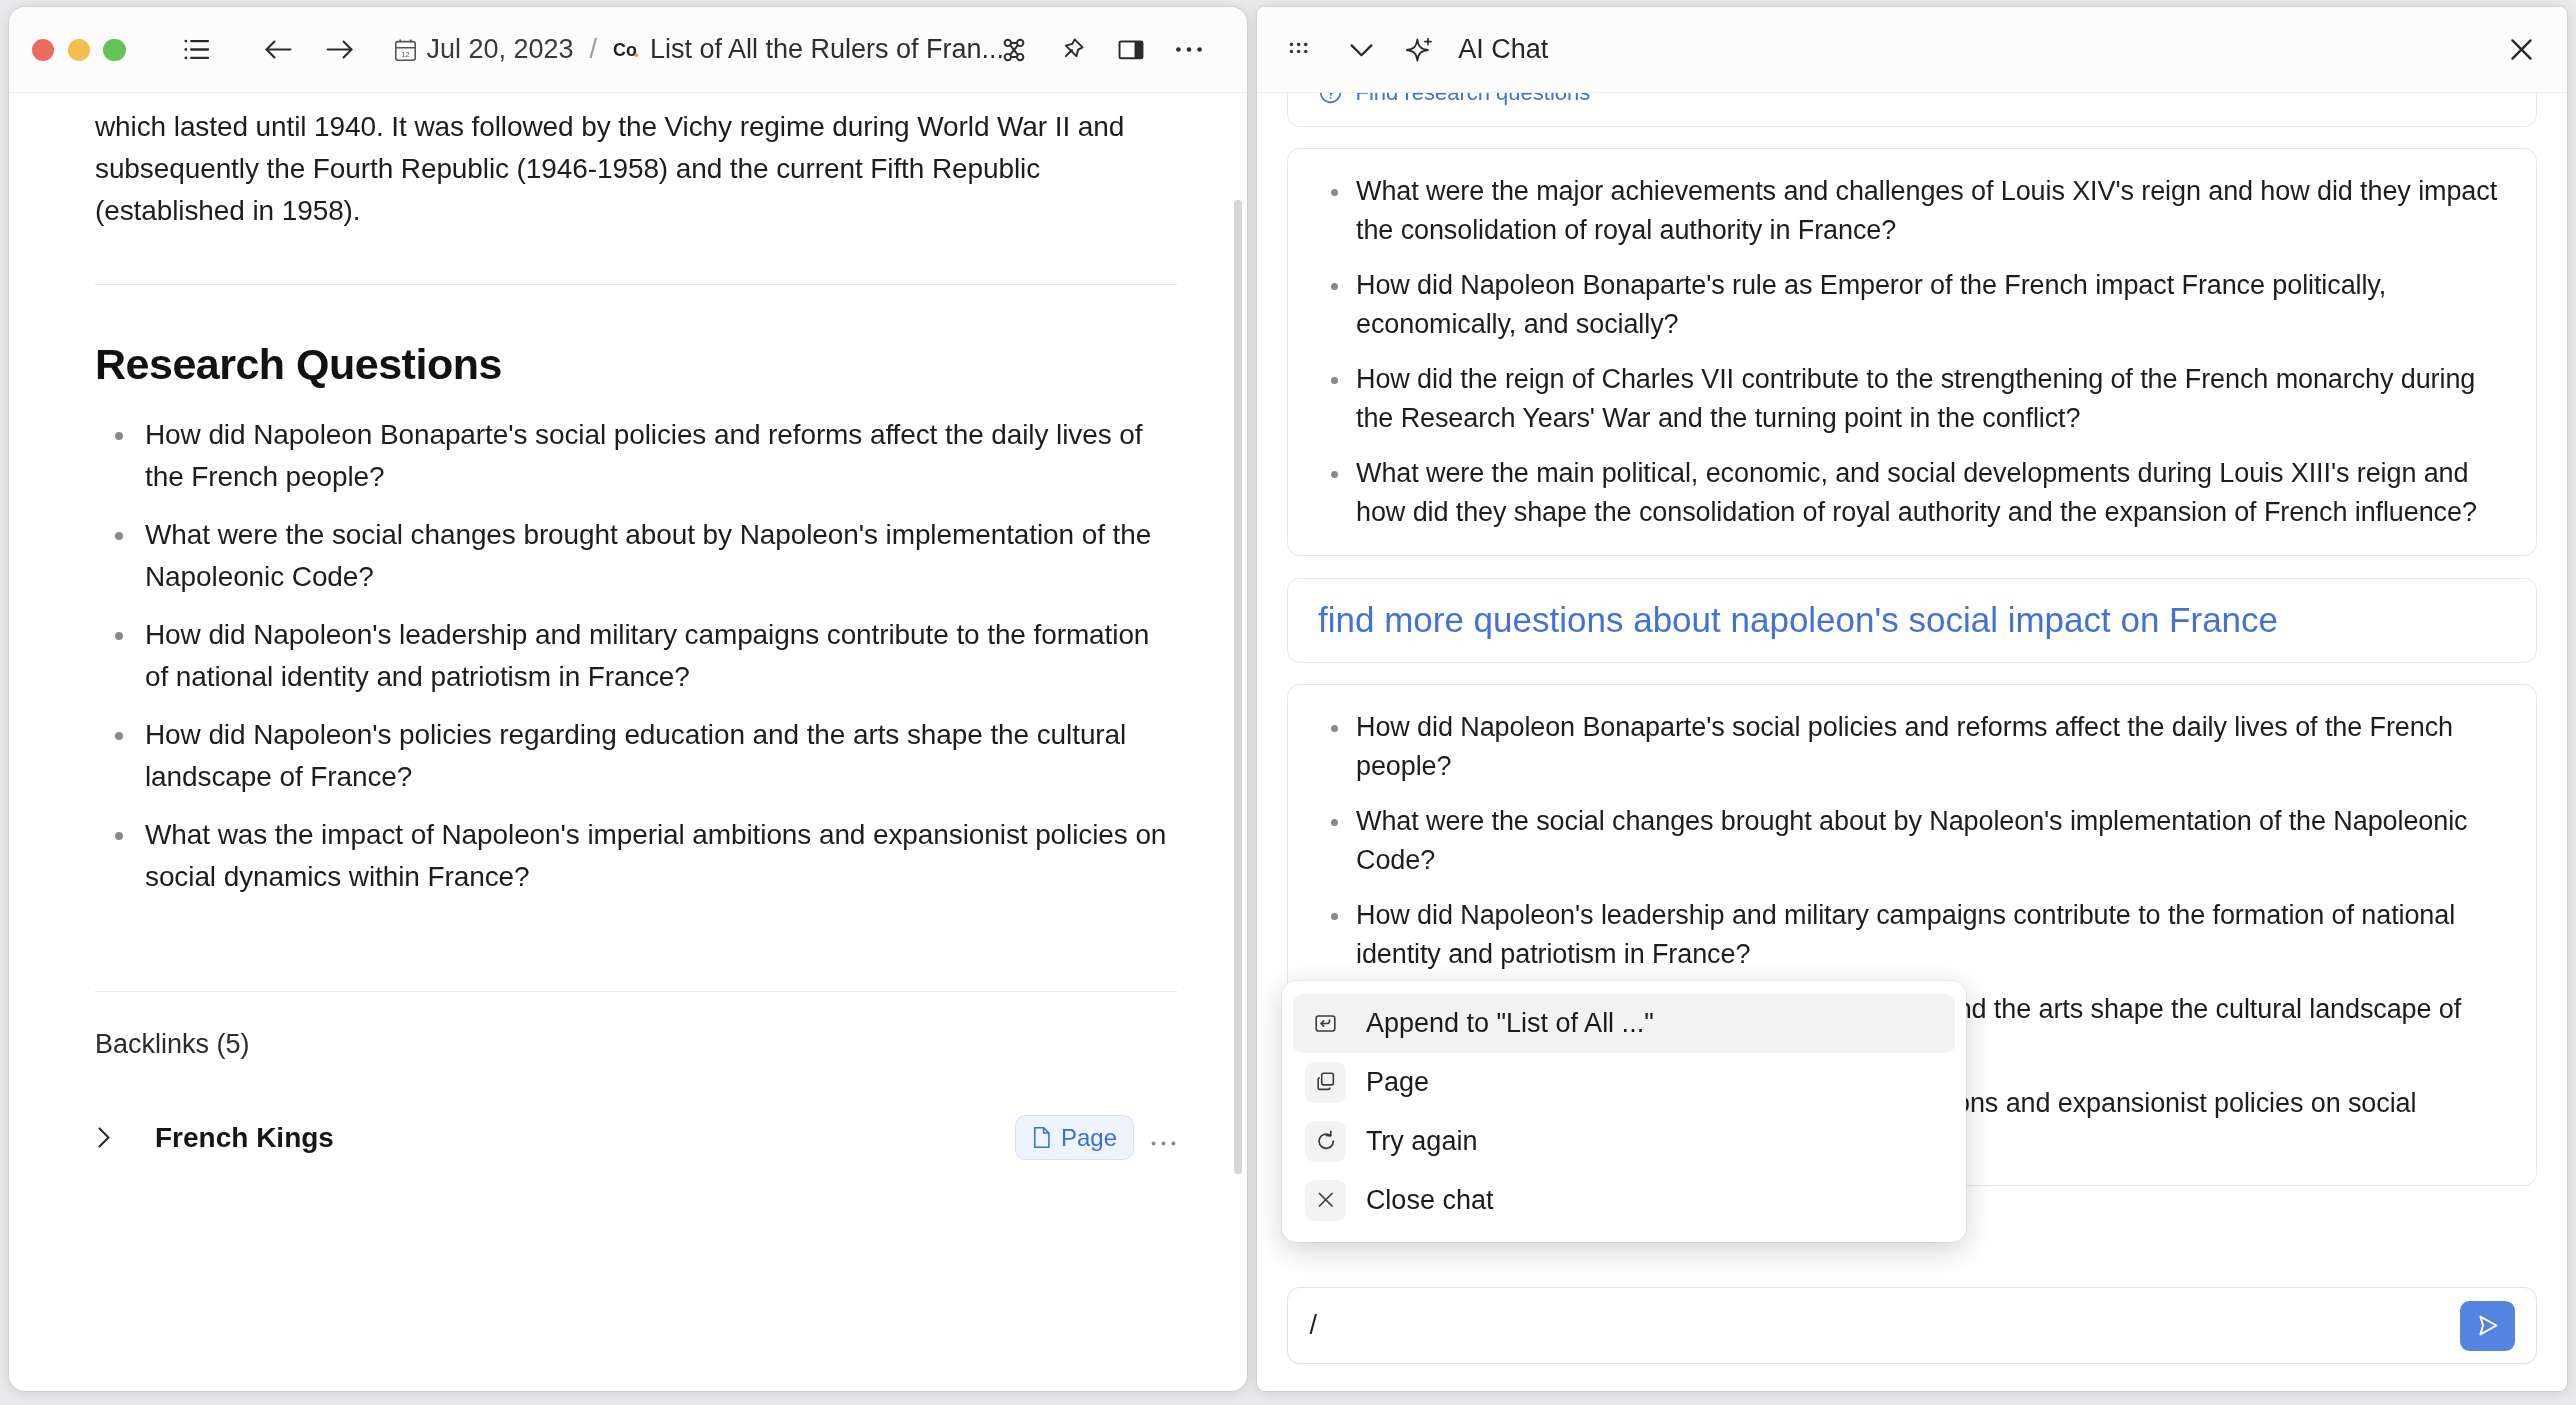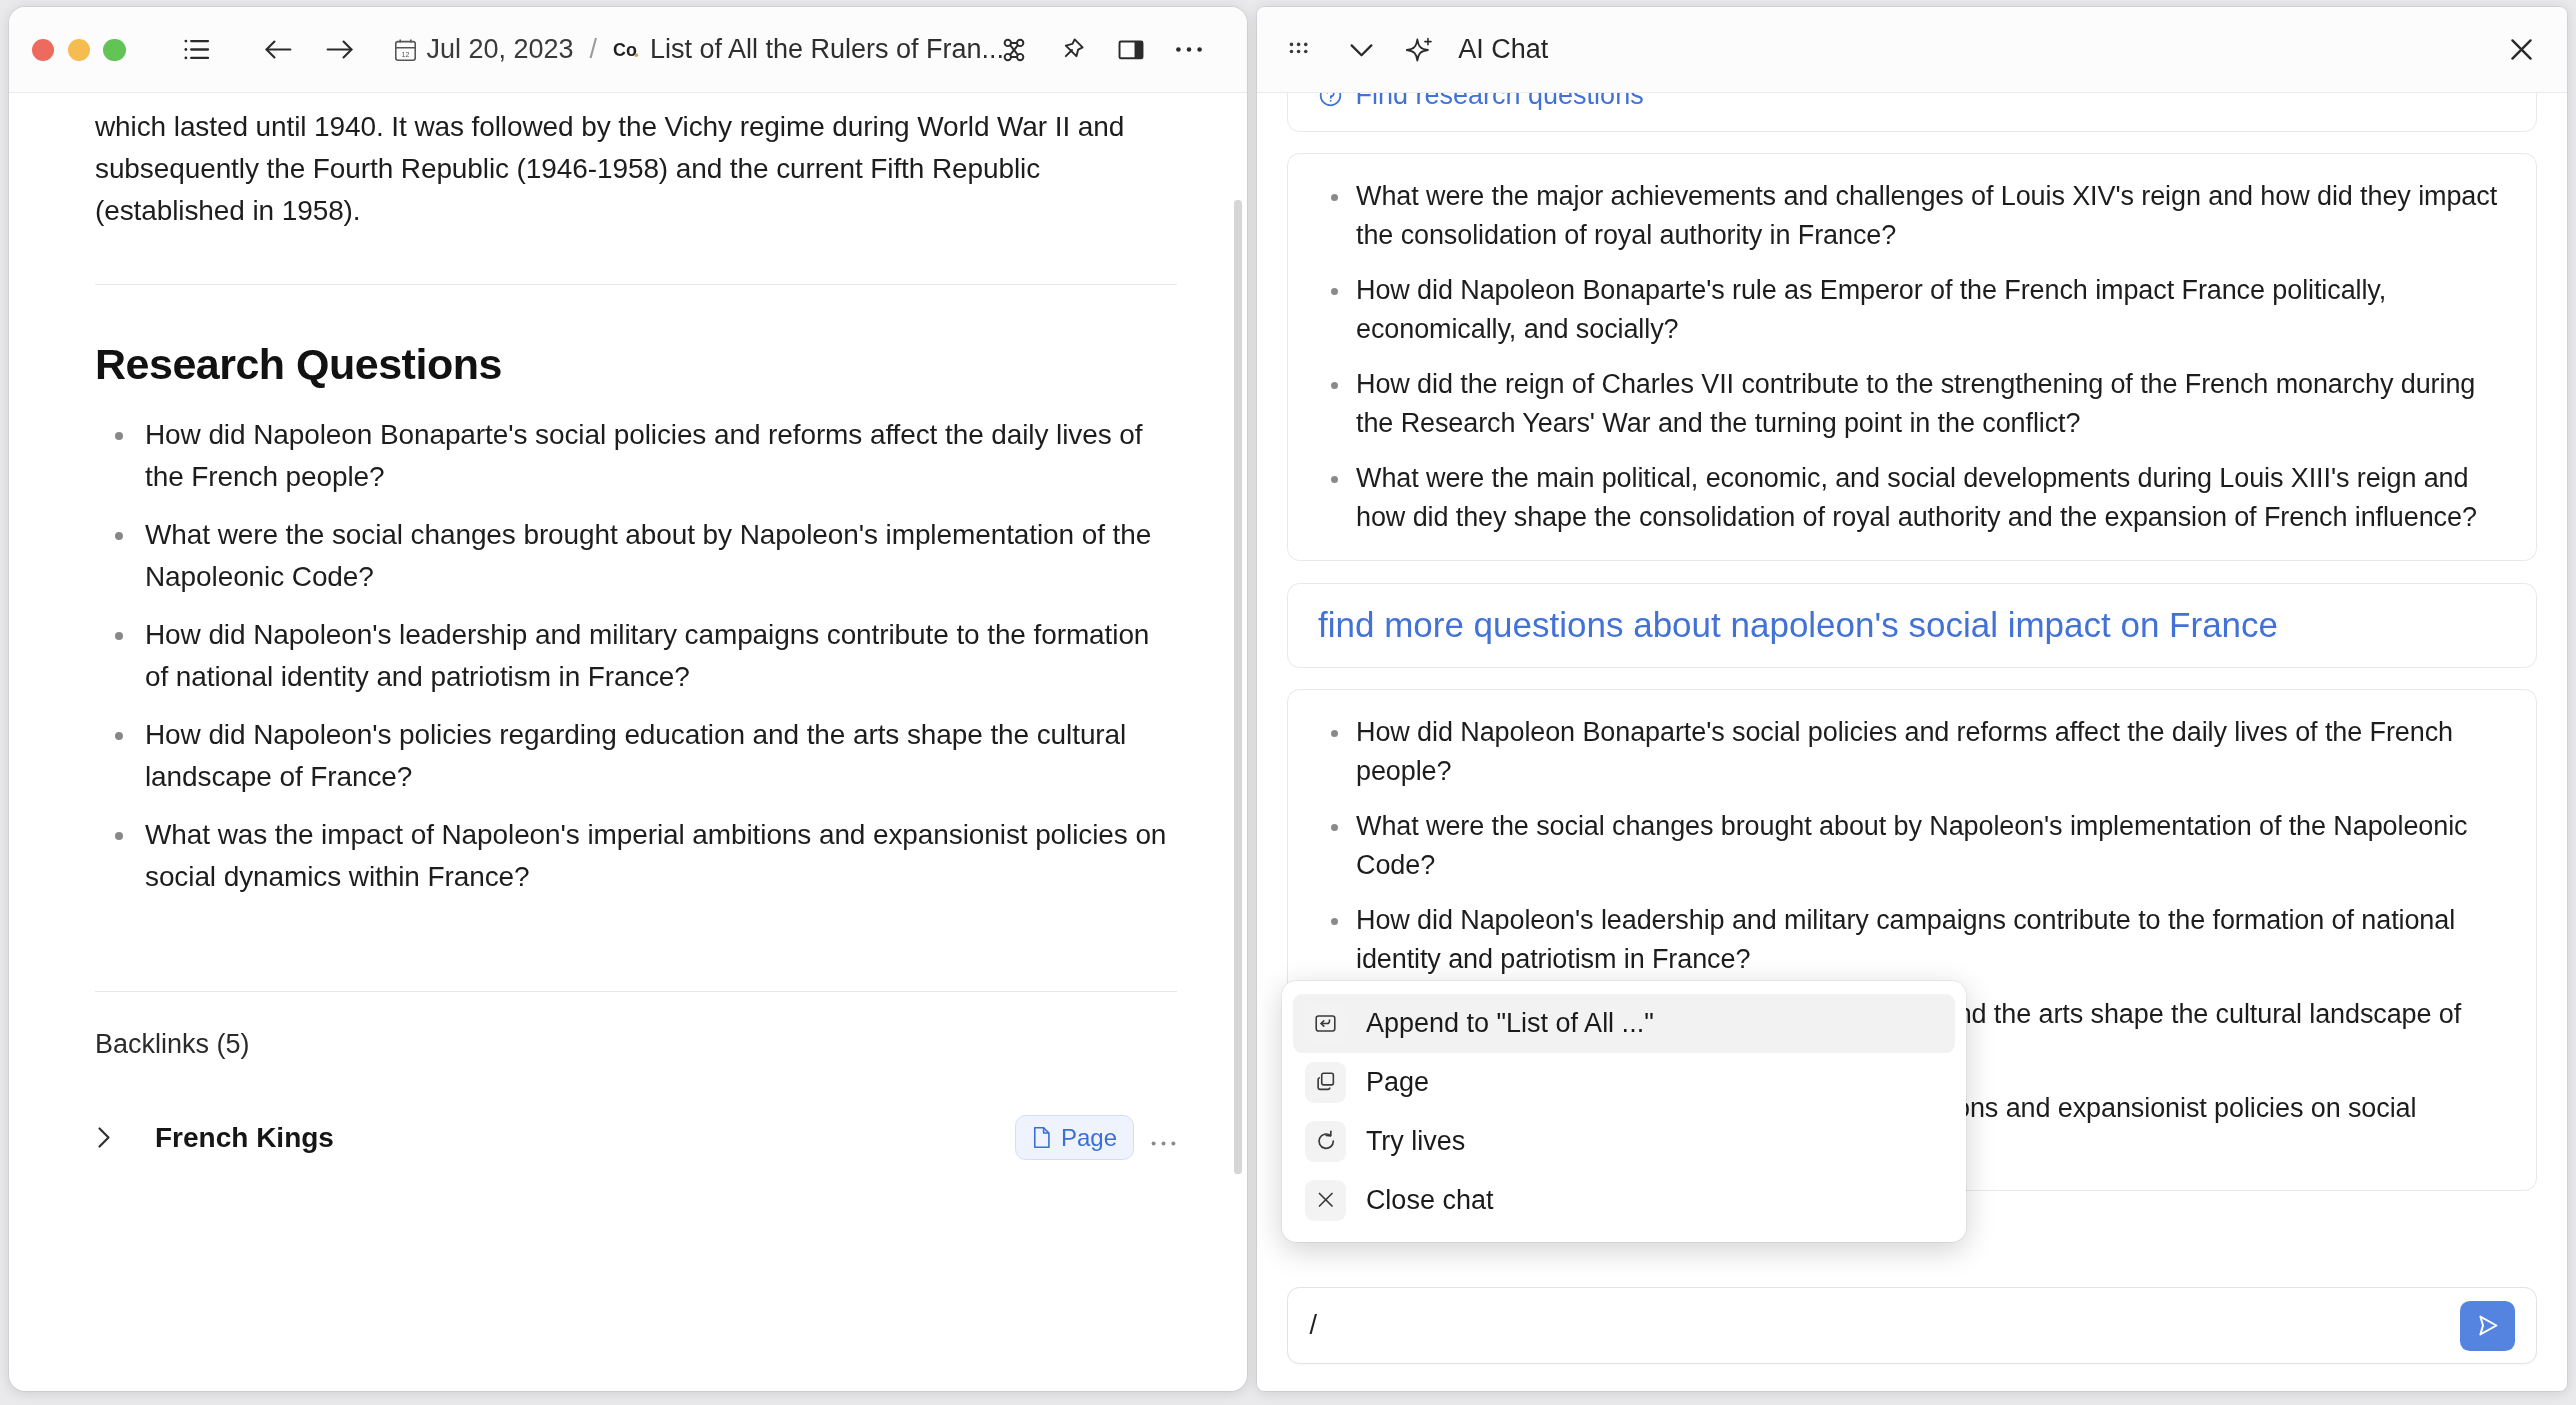--- a/index.html
+++ b/index.html
@@ -192,21 +192,21 @@
     border: 0.9px solid #e8e8e8;
     border-radius: 12.5px;
     background: #fff;
     padding: 23px 30px;
   }
   .card.prompt-card {
     padding: 19.7px 30px;
   }
   .prompt-link {
     display: flex; align-items: center; gap: 12.5px;
-    color: #4272d7; font-size: 27px;
+    color: #4272d7; font-size: 22px;
   }
   .prompt-user {
     color: #4272d7; font-size: 35px;
   }
   ul.chat-list { list-style: none; }
   ul.chat-list li {
     position: relative;
     padding-left: 38px;
     font-size: 27px;
     line-height: 39px;
@@ -546,21 +546,21 @@
       <span>Page</span>
     </div>
 
     <div class="ctx-item">
       <span class="ctx-ico">
         <svg width="22.3" height="22.3" viewBox="0 0 25 25" fill="none" stroke="#3a3a3a" stroke-width="1.9" stroke-linecap="round" stroke-linejoin="round">
           <path d="M20.5 12.5 a8 8 0 1 1 -3.1 -6.3"></path>
           <polyline points="17.8,1.5 17.6,6.5 12.6,6"></polyline>
         </svg>
       </span>
-      <span>Try lives</span>
+      <span>Try again</span>
     </div>
 
 
     <div class="ctx-item">
       <span class="ctx-ico">
         <svg width="21.5" height="21.5" viewBox="0 0 24 24" fill="none" stroke="#3a3a3a" stroke-width="1.9" stroke-linecap="round">
           <line x1="5" y1="5" x2="19" y2="19"></line>
             <line x1="19" y1="5" x2="5" y2="19"></line>
         </svg>
       </span>

